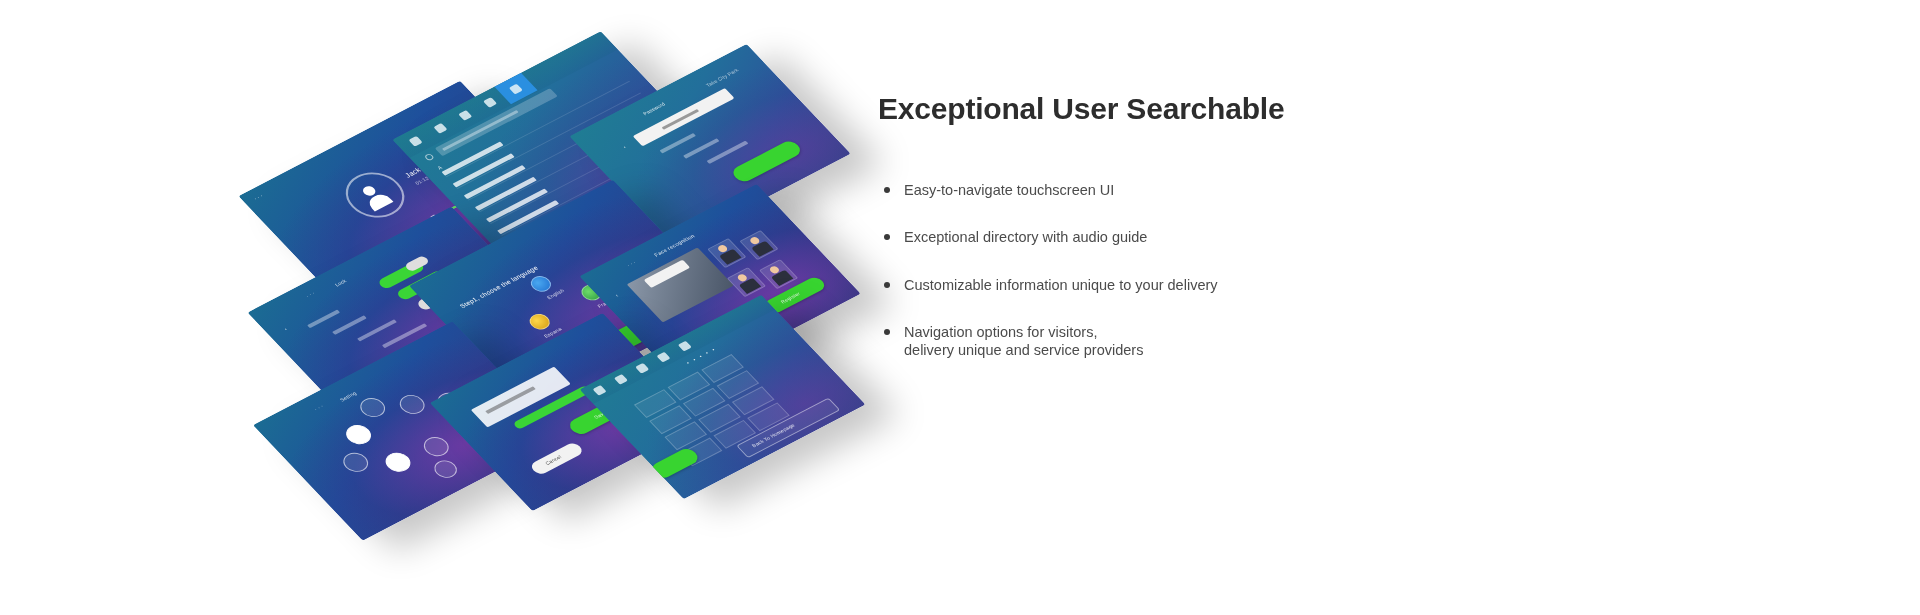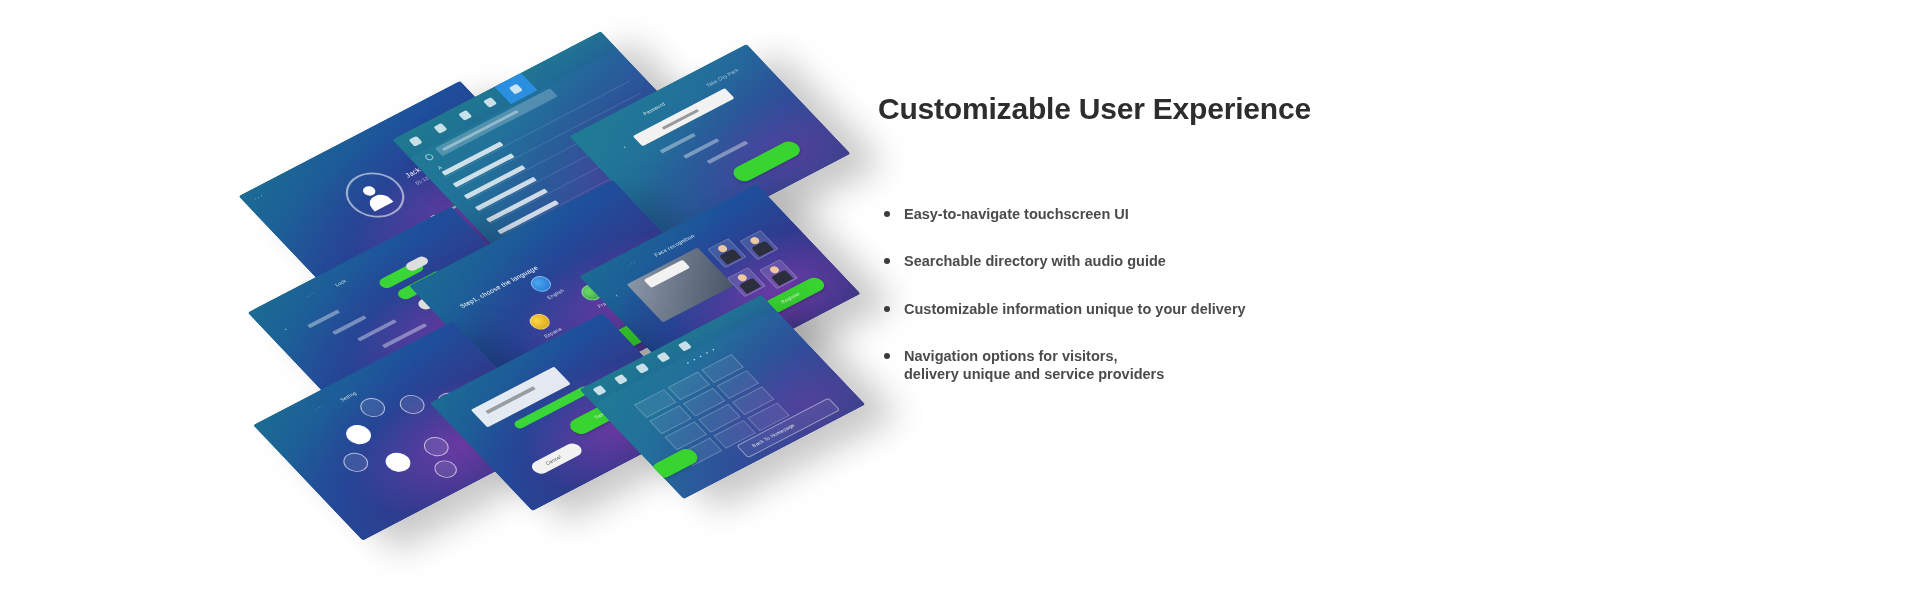--- a/index.html
+++ b/index.html
@@ -101,21 +101,21 @@
     width: 520px;
   }
   .headline {
     font-size: 30px;
     font-weight: bold;
     color: #2d2d2d;
     letter-spacing: -0.2px;
     line-height: 1.1;
     white-space: nowrap;
   }
-  .features { margin-top: 80px; list-style: none; font-weight: bold; }
+  .features { margin-top: 56px; list-style: none; }
   .feature {
     position: relative;
     padding-left: 26px;
     margin-bottom: 29px;
     font-size: 14.5px;
     color: #4b4b4b;
     line-height: 1.26;
   }
   .feature:last-child { margin-bottom: 0; }
   .feature .dot {
@@ -324,30 +324,30 @@
       <div class="keycell" style="left:106px; top:106px; width:34px; height:18px;"></div>
 
       <div class="greenbtn" style="left:-4px; top:104px; width:46px; height:18px;"></div>
       <div class="ghostbtn" style="left:78px; top:126px; width:104px; height:17px;"></div>
       <div class="phlabel sm" style="left:90px; top:131px;">Back To Homepage</div>
     </div>
 
   </div>
 
   <div class="copy">
-    <h1 class="headline">Customizable User Experience</h1>
+    <h1 class="headline">Exceptional User Searchable</h1>
 
     <ul class="features">
       <li class="feature">
         <span class="dot"></span>
         <span>Easy-to-navigate touchscreen UI</span>
       </li>
       <li class="feature">
         <span class="dot"></span>
-        <span>Searchable directory with audio guide</span>
+        <span>Exceptional directory with audio guide</span>
       </li>
       <li class="feature">
         <span class="dot"></span>
         <span>Customizable information unique to your delivery</span>
       </li>
       <li class="feature">
         <span class="dot"></span>
         <span>Navigation options for visitors,</span>
         <span class="l2">delivery unique and service providers</span>
       </li>

